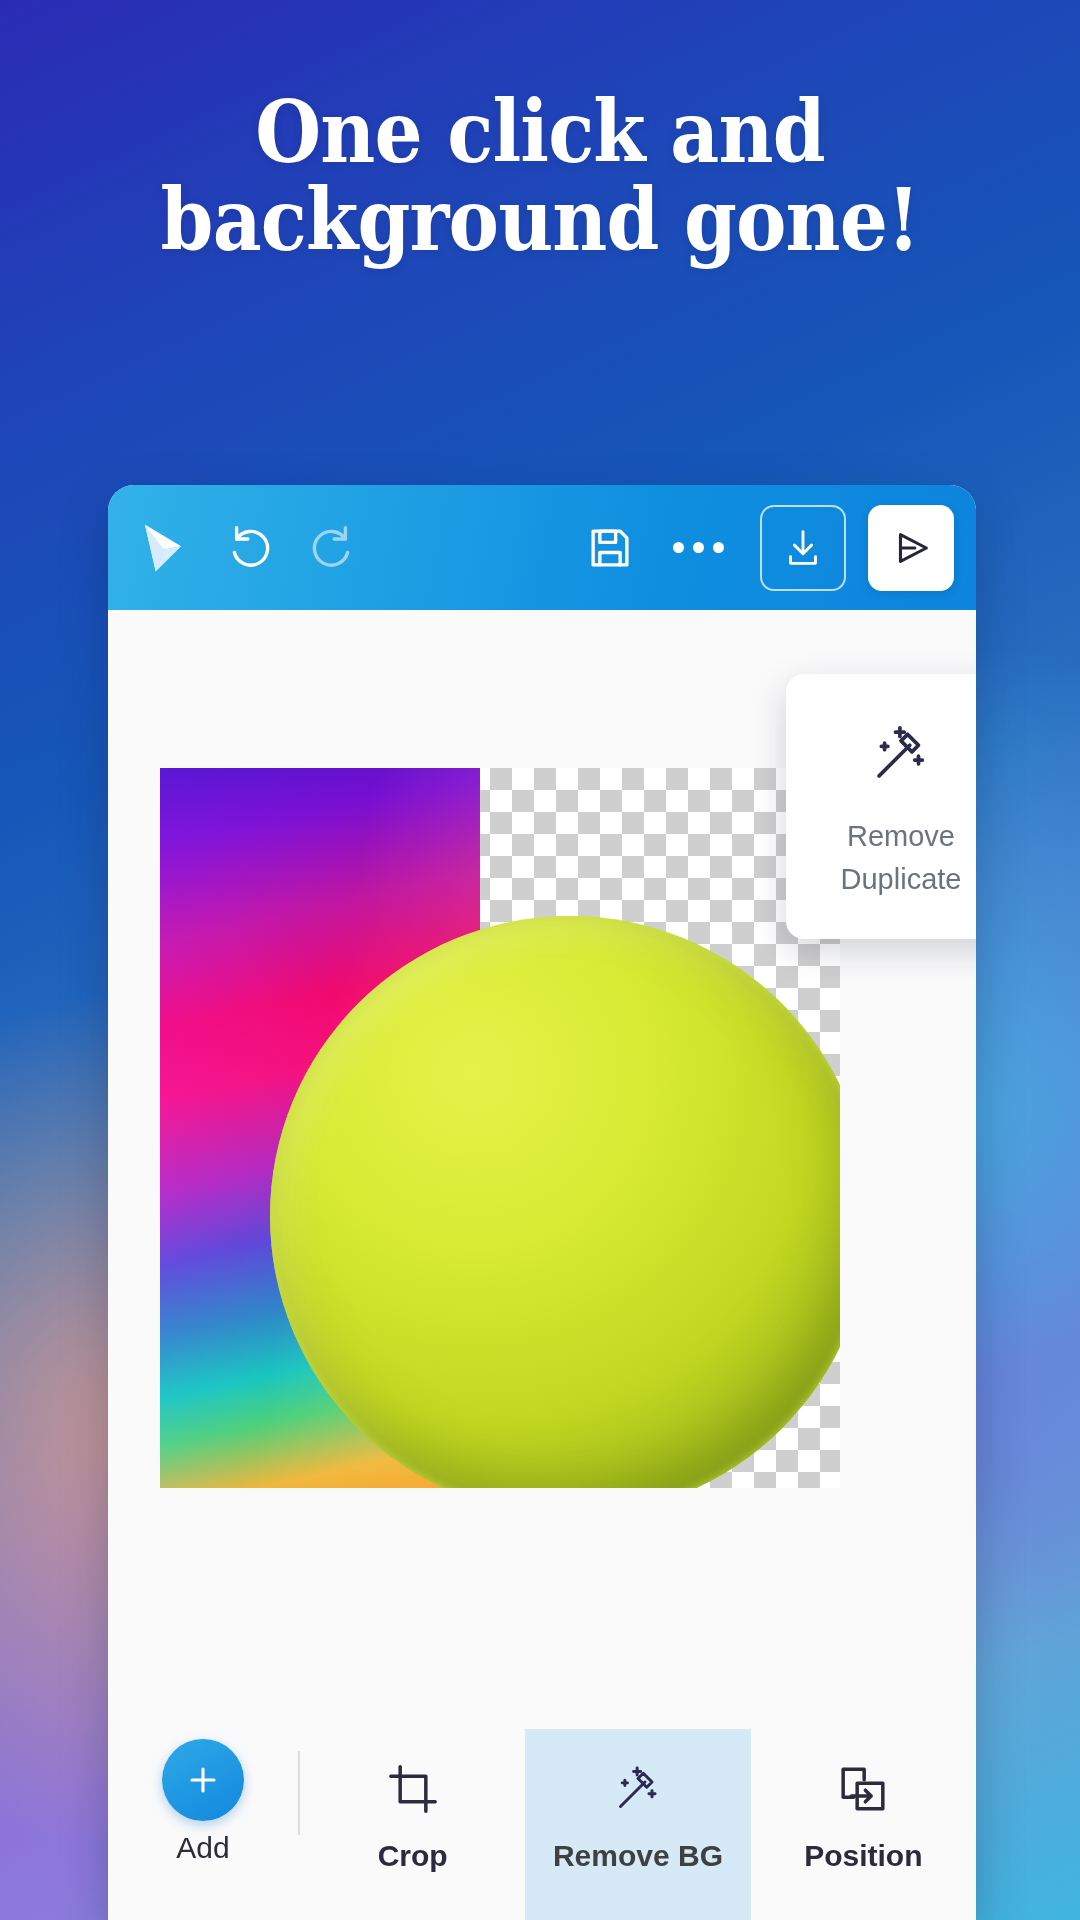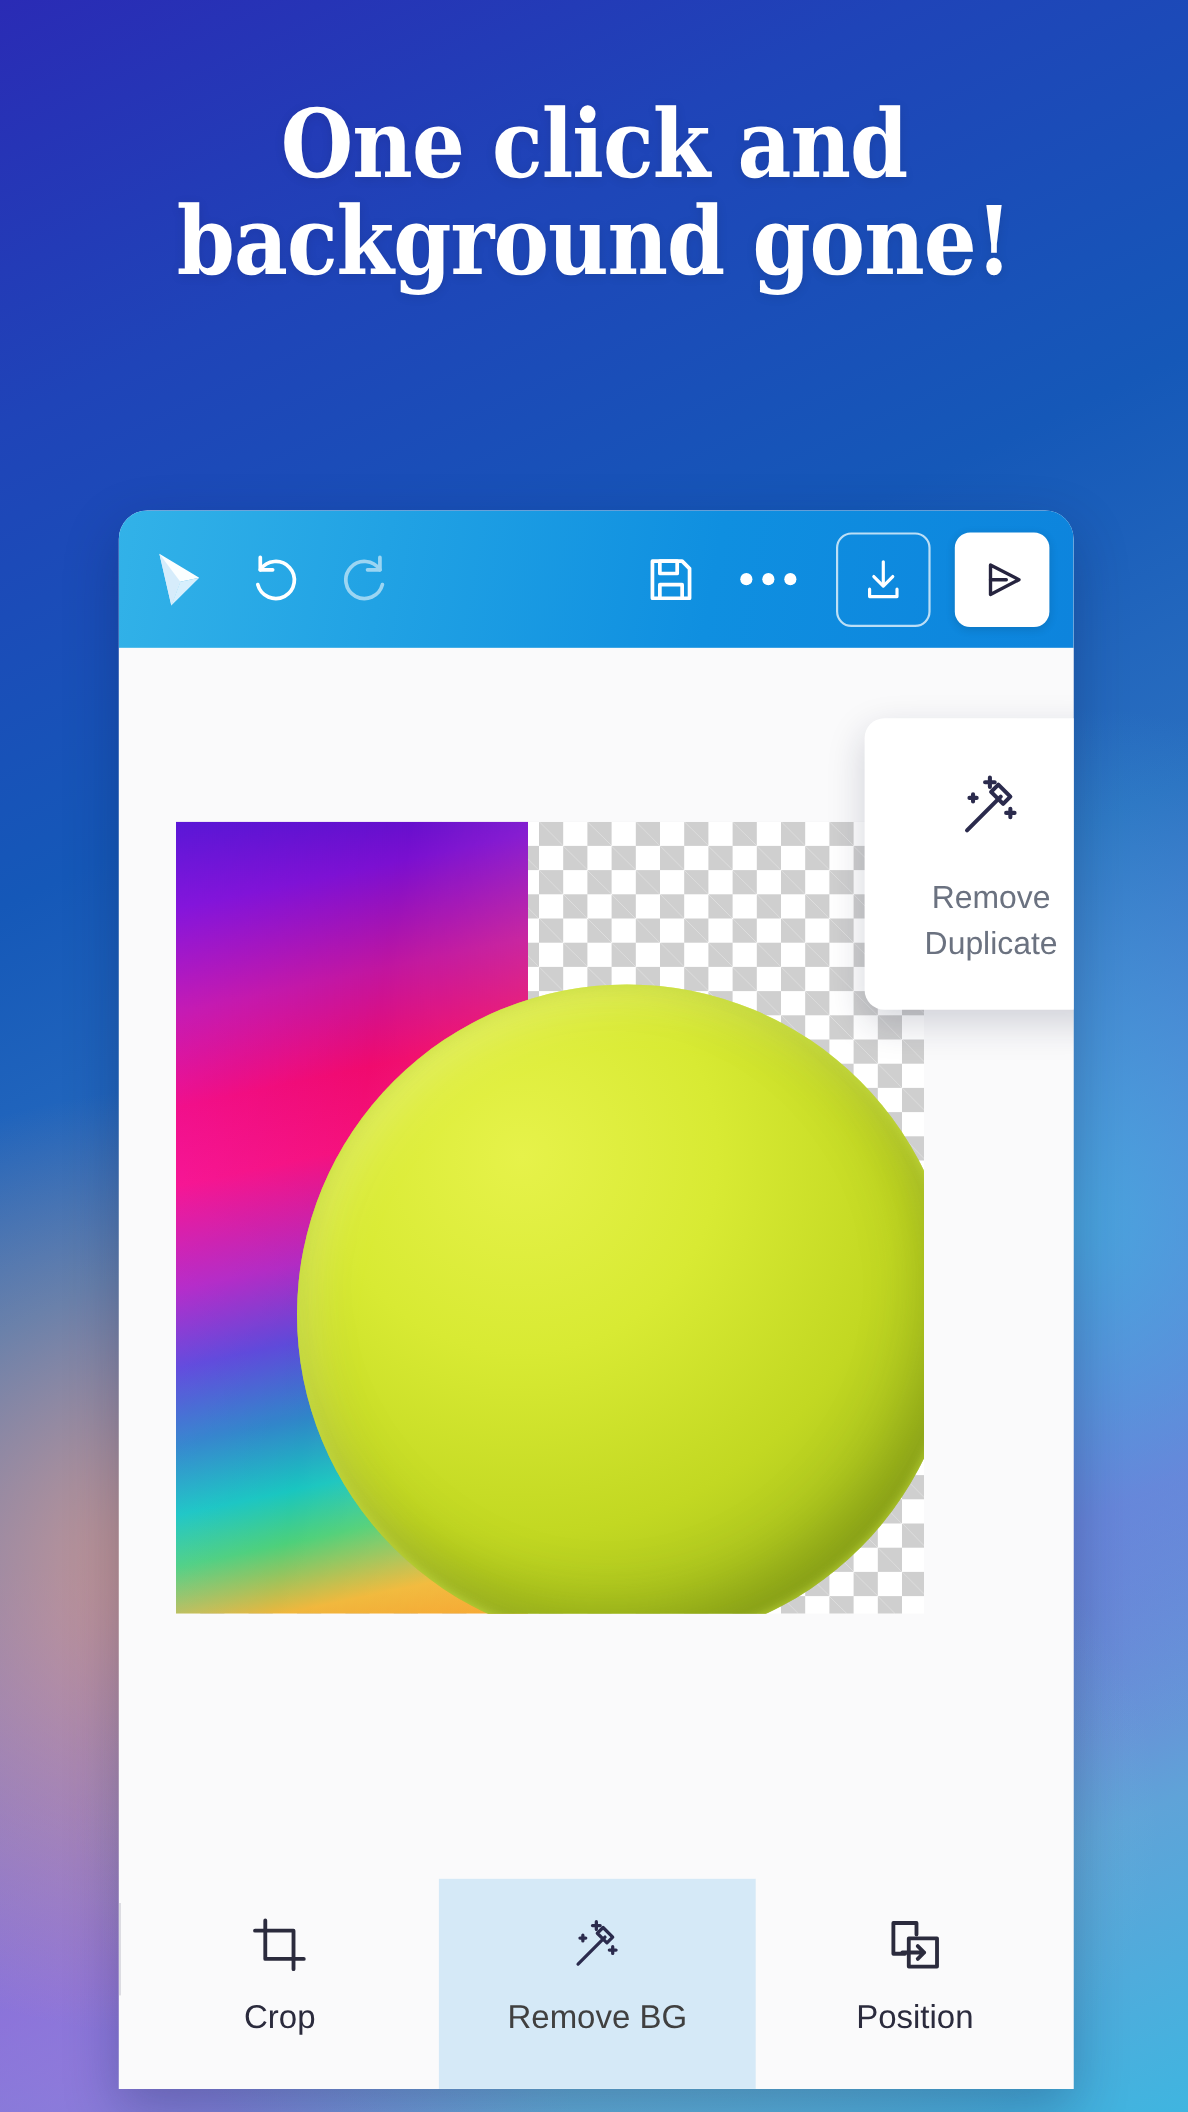--- a/index.html
+++ b/index.html
@@ -42,21 +42,21 @@
     line-height:1.02;
     letter-spacing:-1px;
     transform:scaleX(0.88);
     text-shadow:0 2px 10px rgba(0,0,0,0.10);
   }
   .headline .ln { display:block; }
 
   
   .app-card {
     position:absolute;
-    left:108px; top:464px;
+    left:108px; top:485px;
     width:868px; height:1435px;
     border-radius:26px 26px 0 0;
     background:#fafafb;
     box-shadow:0 18px 48px rgba(10,25,70,0.28);
     overflow:hidden;
   }
 
   
   .toolbar {
     position:relative;
@@ -216,21 +216,21 @@
     width:82px; height:82px; border-radius:50%;
     background:linear-gradient(150deg,#2fa9e8 0%,#1288dd 100%);
     display:flex; align-items:center; justify-content:center;
     box-shadow:0 4px 12px rgba(20,120,200,0.32);
   }
   .add-circle svg { width:44px; height:44px; }
   .add-label { margin-top:10px; font-size:30px; color:#2b2b3d; }
 
   .vdiv { width:2px; height:84px; background:#dcdce2; margin-top:22px; }
 
-  .tools { display:flex; flex:1; }
+  .tools { display:flex; flex:1;font-weight:bold; }
   .tool {
     flex:1;
     display:flex; flex-direction:column; align-items:center;
     padding-top:32px;
     height:191px;
   }
   .tool.active { background:#d5e9f7; }
   .tool svg { width:56px; height:56px; display:block; }
   .tool .tlabel {
     margin-top:22px; font-size:30px; color:#2b2b3d;
@@ -332,20 +332,28 @@
         <div class="lbl">
           <div>Remove</div>
           <div>Duplicate</div>
         </div>
       </div>
 
     </div>
 
     <div class="bottombar">
 
+      <div class="add-wrap">
+        <span class="add-circle">
+          <svg viewBox="0 0 48 48" fill="none" stroke="#ffffff" stroke-width="3.4" stroke-linecap="round">
+            <path d="M24 12 V36 M12 24 H36"></path>
+          </svg>
+        </span>
+        <span class="add-label">Add</span>
+      </div>
 
       <div class="vdiv"></div>
 
       <div class="tools">
 
         <div class="tool">
           <span>
             <svg viewBox="0 0 48 48" fill="none" stroke="#2b2b3d" stroke-width="3" stroke-linecap="round" stroke-linejoin="round">
               <path d="M13 5 V35 H43"></path>
               <path d="M5 13 H35 V43"></path>

